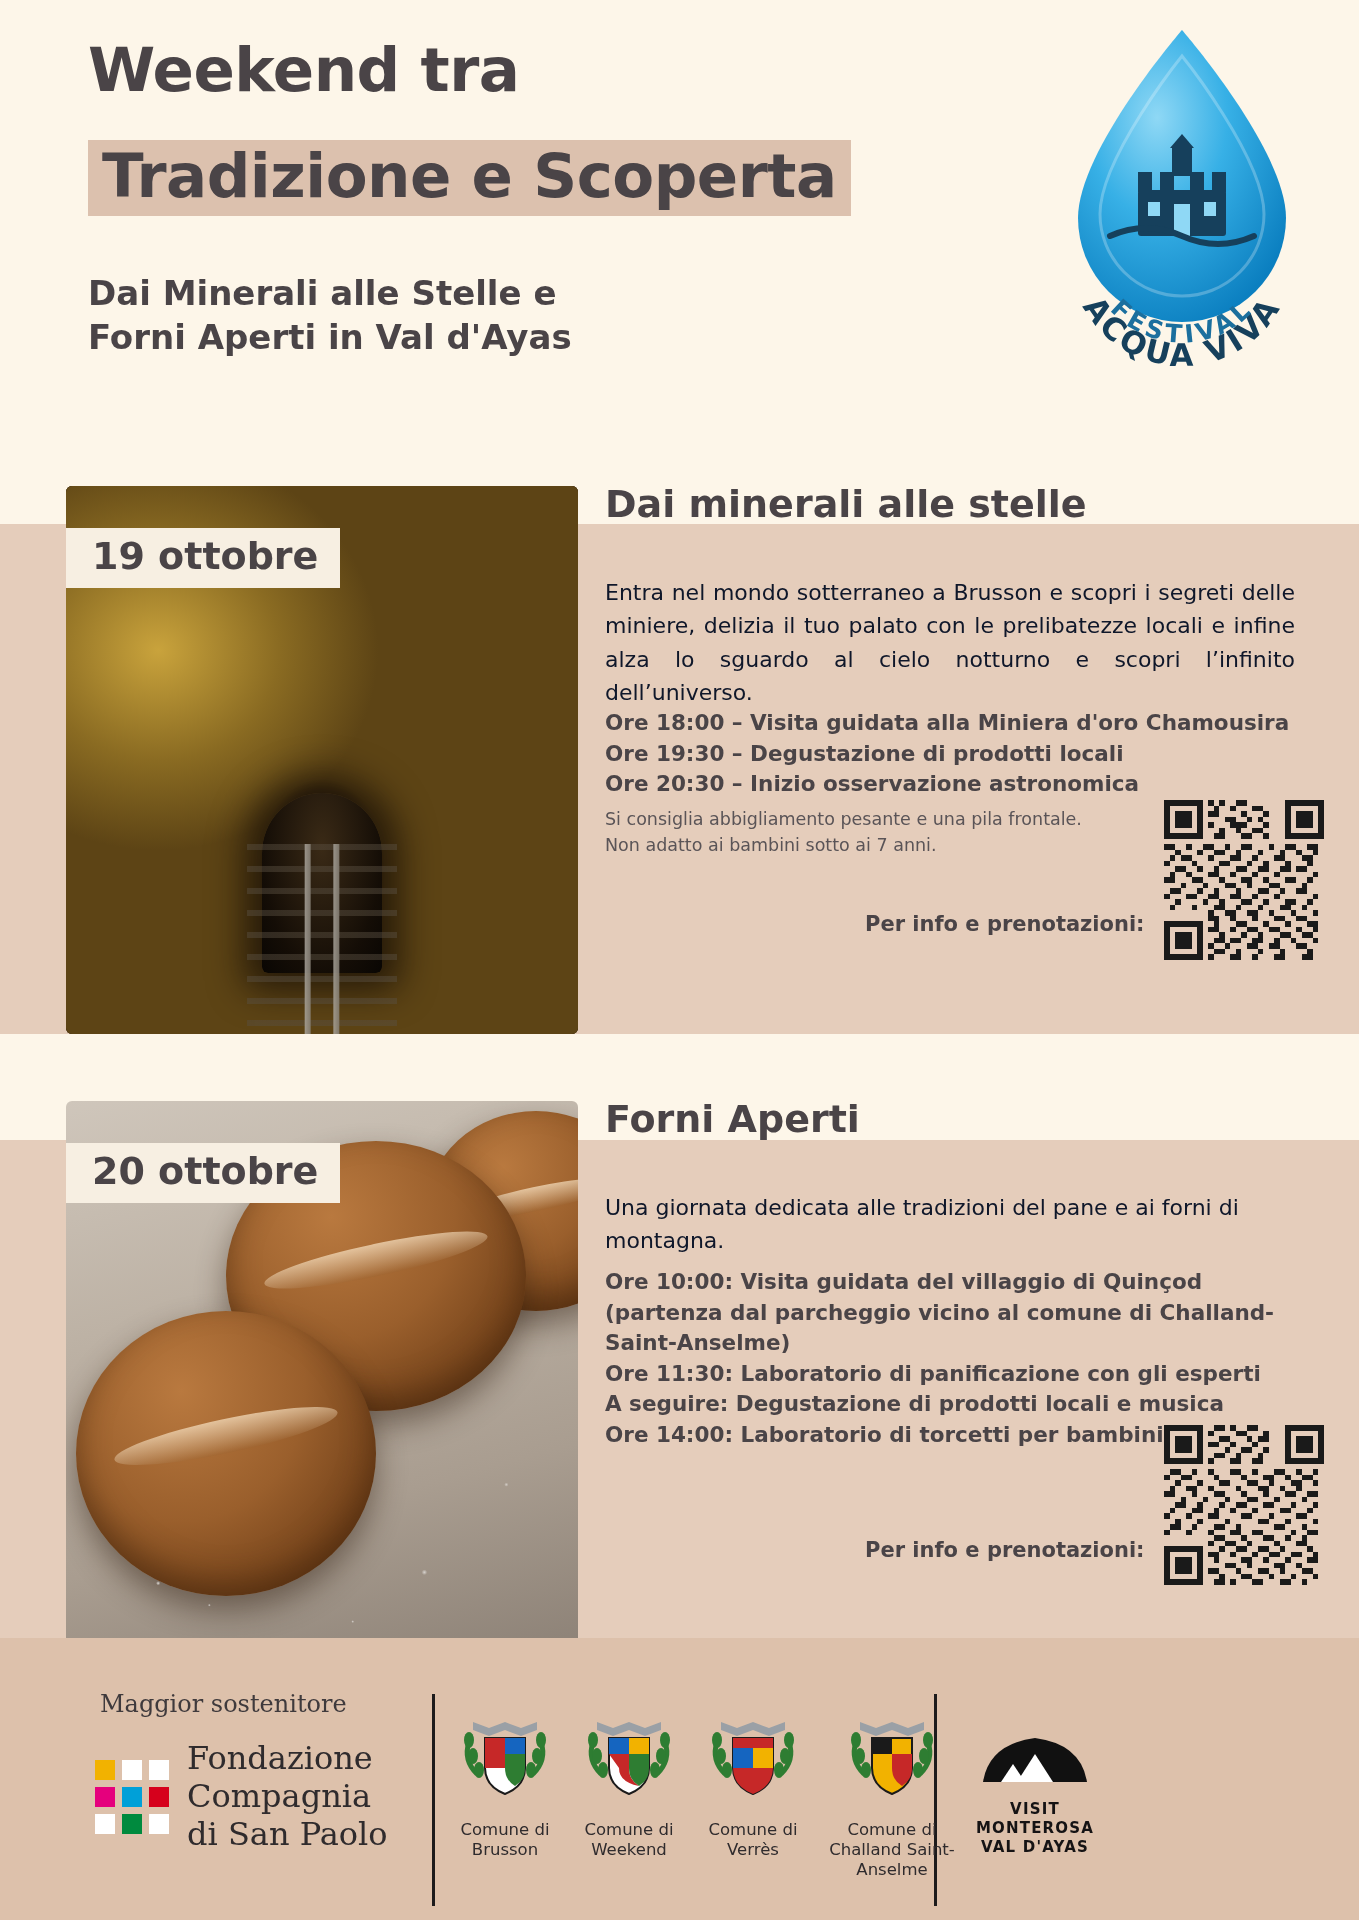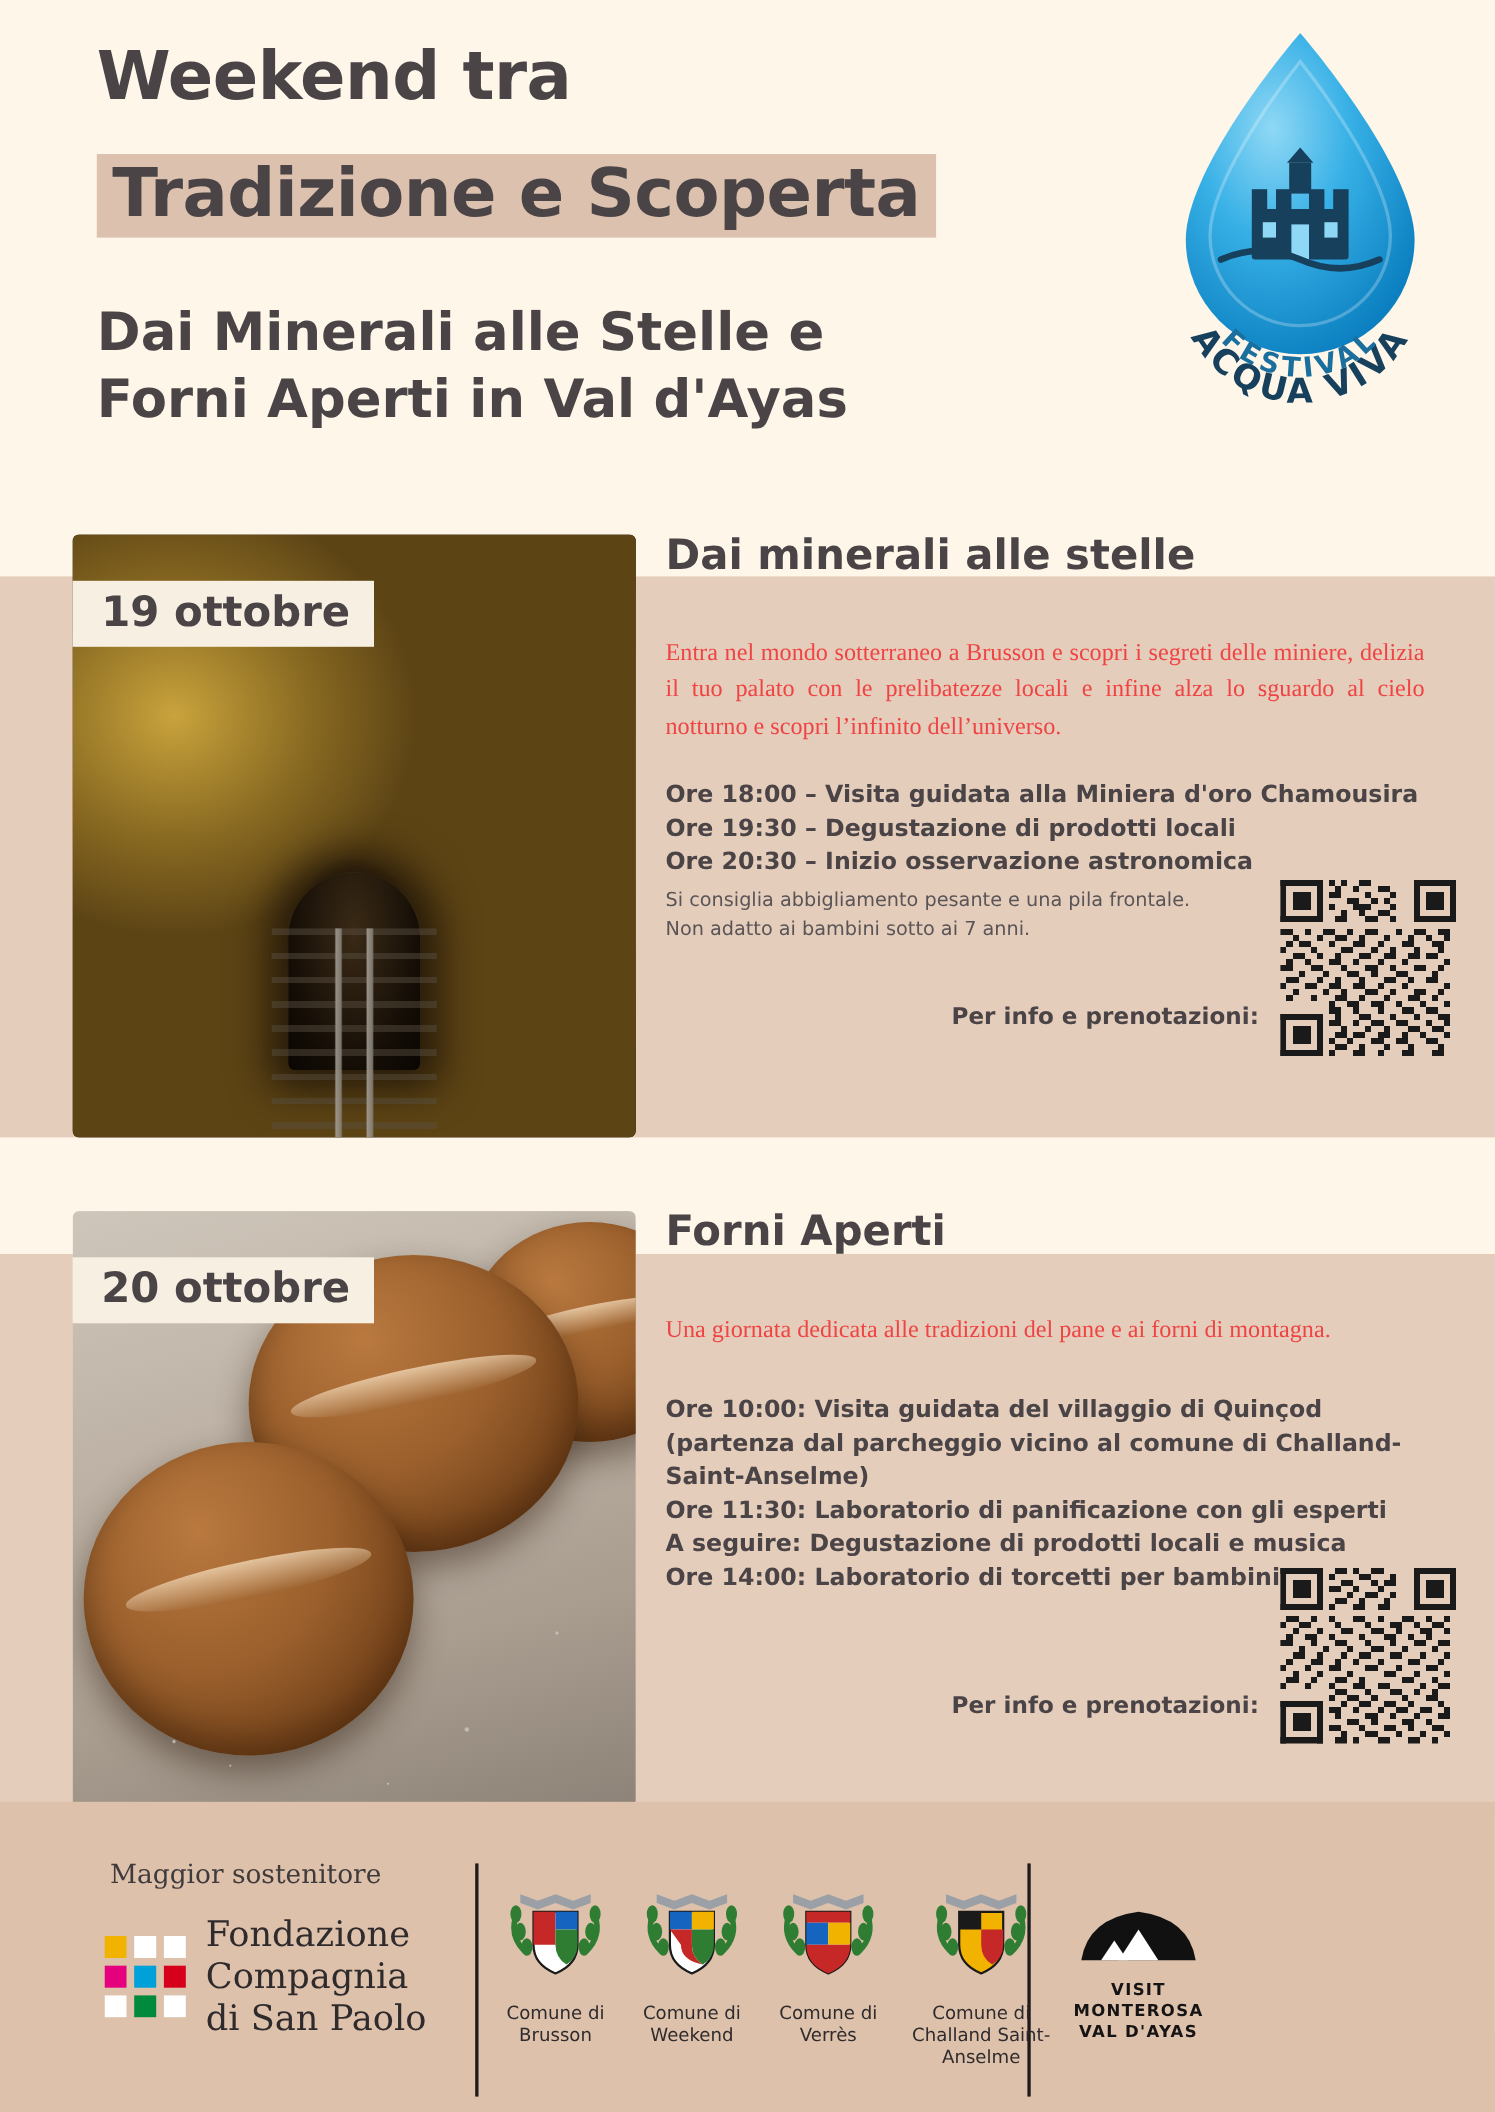--- a/index.html
+++ b/index.html
@@ -43,21 +43,21 @@
   .title-line2 {
     font-size: 61px;
     font-weight: bold;
     color: #4a4447;
     letter-spacing: -0.5px;
     line-height: 1.0;
   }
   .subtitle {
     position: absolute;
     left: 68px; top: 272px;
-    font-size: 48px;
+    font-size: 34px;
     font-weight: bold;
     color: #4a4447;
     line-height: 1.28;
   }
 
   
   .logo {
     position: absolute;
     right: 60px; top: 22px;
     width: 255px;
@@ -111,23 +111,22 @@
     font-size: 38px;
     font-weight: bold;
     color: #4a4447;
   }
   .sec-desc {
     position: absolute;
     left: 605px;
     width: 690px;
     font-size: 22px;
     line-height: 1.52;
-    color: #ef4444;
+    color: #0f172a;
     text-align: justify;
-    font-family: Liberation Serif, serif;
   }
   .sec-program {
     position: absolute;
     left: 605px;
     width: 700px;
     font-size: 21.5px;
     font-weight: bold;
     line-height: 1.42;
     color: #4a4447;
   }

